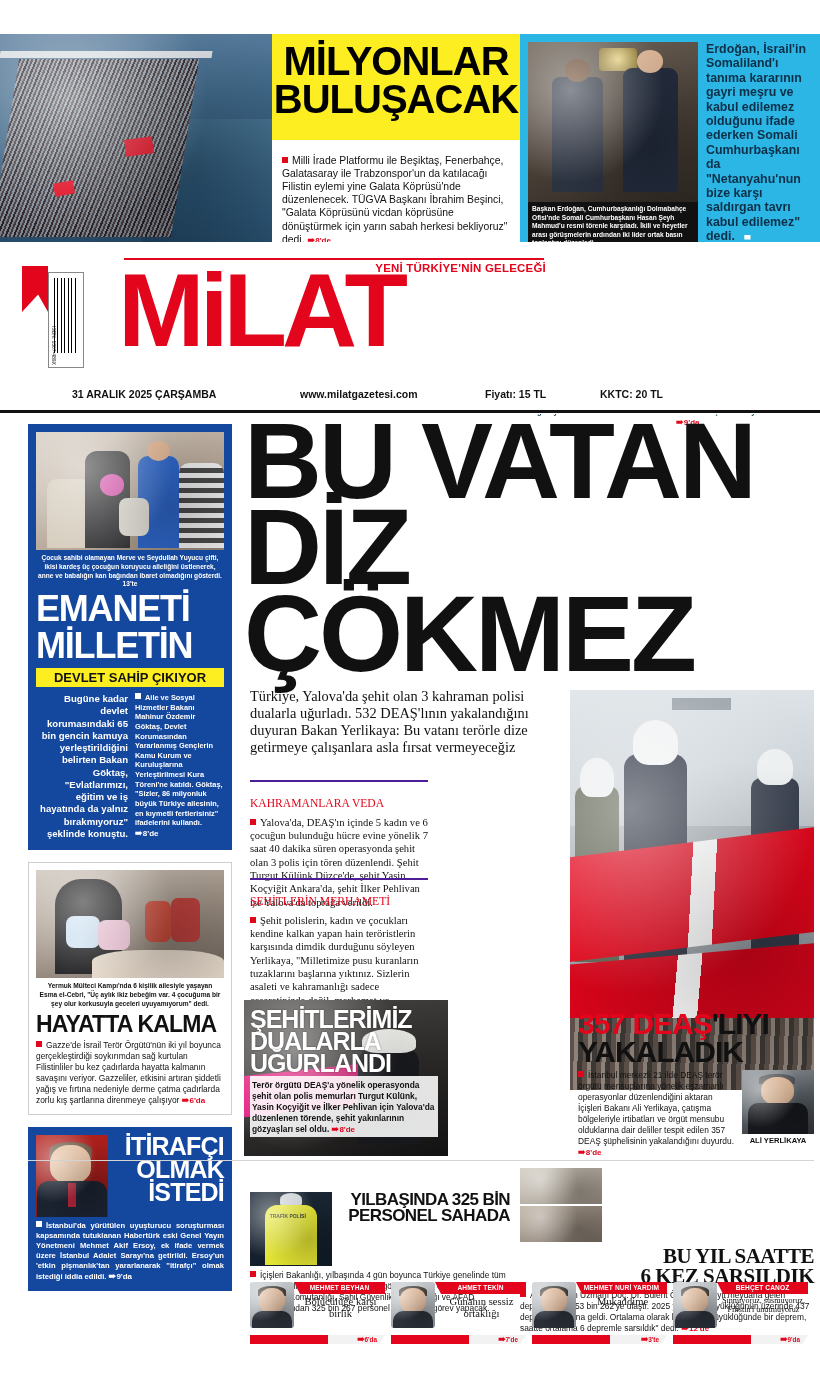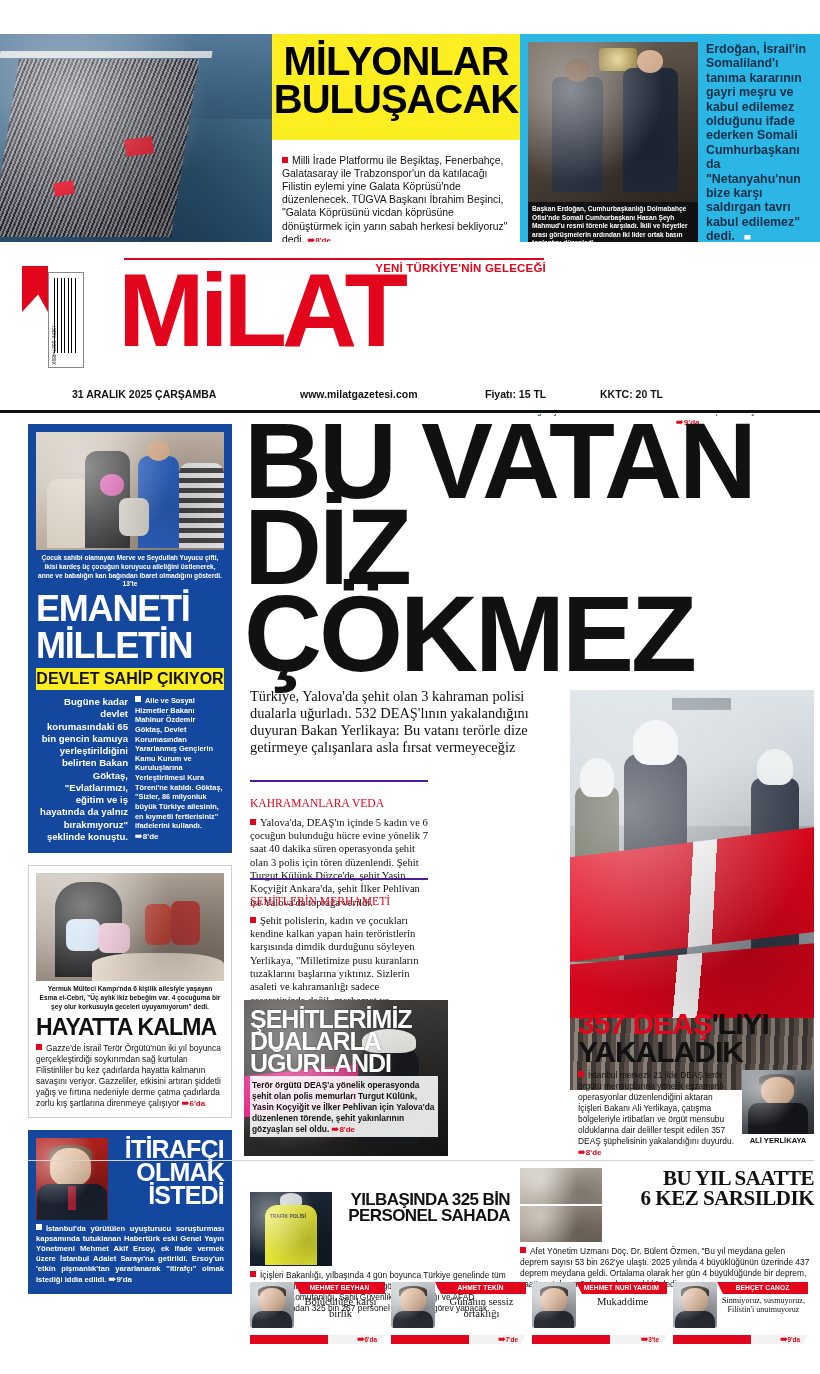--- a/index.html
+++ b/index.html
@@ -97,21 +97,21 @@
   .bb-photo .f1{position:absolute;left:6%;top:40%;width:24%;height:58%;background:#d6cdbe;border-radius:10px 10px 0 0;}
   .bb-photo .f2{position:absolute;left:26%;top:16%;width:24%;height:82%;background:#3a3a3c;border-radius:12px 12px 0 0;}
   .bb-photo .f3{position:absolute;left:54%;top:20%;width:22%;height:78%;background:#2e66c9;border-radius:10px 10px 0 0;}
   .bb-photo .f3 .head{position:absolute;left:22%;top:-16%;width:56%;height:22%;background:#e0b493;border-radius:50%;}
   .bb-photo .f4{position:absolute;left:76%;top:26%;width:24%;height:72%;
      background:repeating-linear-gradient(180deg,#efefef 0 5px,#4a4a4a 5px 10px);border-radius:10px 10px 0 0;}
   .bb-photo .baby{position:absolute;left:44%;top:56%;width:16%;height:32%;background:#e6e2da;border-radius:8px;}
   .bb-photo .ball{position:absolute;left:34%;top:36%;width:13%;height:18%;background:#e05db4;border-radius:50%;}
   .bb-cap{color:#fff;font-size:6.6px;line-height:1.34;text-align:center;font-weight:bold;padding:4px 2px 0;}
   .bb-h{color:#fff;font-weight:bold;font-size:36px;line-height:.9;letter-spacing:-1.2px;padding-top:4px;}
-  .bb-kicker{background:#fcee21;color:#111;font-weight:bold;font-size:16px;text-align:center;
+  .bb-kicker{background:#fcee21;color:#111;font-weight:bold;font-size:13px;text-align:center;
      padding:2px 0;margin-top:6px;}
   .bb-cols{display:flex;gap:7px;margin-top:6px;}
   .bb-c1{width:92px;color:#fff;font-size:9.6px;line-height:1.28;text-align:right;font-weight:600;}
   .bb-c2{width:88px;color:#fff;font-size:7.4px;line-height:1.3;font-weight:bold;}
 
   .whitebox{margin-top:12px;border:1px solid #cfcfcf;padding:7px;box-sizing:border-box;width:204px;}
   .wb-photo{width:188px;height:108px;background:linear-gradient(160deg,#cfc6bb,#9b8e82 55%,#6d635a);position:relative;overflow:hidden;}
   .wb-photo .mom{position:absolute;left:10%;top:8%;width:36%;height:88%;background:#1a1a1c;border-radius:26px 26px 0 0;}
   .wb-photo .b1{position:absolute;left:16%;top:42%;width:18%;height:30%;background:#cfe2f2;border-radius:8px;}
   .wb-photo .b2{position:absolute;left:33%;top:46%;width:17%;height:28%;background:#f0c5d8;border-radius:8px;}
@@ -192,21 +192,21 @@
   .yilbasi .row{display:flex;gap:6px;}
   .yilbasi .img{width:82px;height:74px;background:linear-gradient(160deg,#1d2a38,#0f1a24);position:relative;overflow:hidden;flex:0 0 auto;}
   .yilbasi .img .vest{position:absolute;left:18%;top:18%;width:64%;height:80%;background:#e4e533;border-radius:12px 12px 0 0;}
   .yilbasi .img .txt{position:absolute;left:24%;top:30%;font-size:5px;font-weight:bold;color:#1b1b1b;line-height:1.1;}
   .yilbasi .img .helm{position:absolute;left:36%;top:2%;width:28%;height:18%;background:#cfd3d6;border-radius:50% 50% 30% 30%;}
   .yilbasi .hd{flex:1;}
   .yilbasi .hd .h{font-weight:bold;font-size:17px;line-height:.96;letter-spacing:-.6px;color:#111;text-align:right;}
   .yilbasi .body{font-size:8.4px;line-height:1.3;color:#111;margin-top:4px;}
 
   .buyil{position:absolute;left:520px;top:1168px;width:294px;}
-  .buyil .row{display:flex;gap:4px;}
+  .buyil .row{display:flex;gap:4px;flex-direction:column;}
   .buyil .img{width:82px;height:74px;flex:0 0 auto;display:flex;flex-direction:column;gap:2px;}
   .buyil .img .a{flex:1;background:linear-gradient(150deg,#cfc8bd,#8d8478);}
   .buyil .img .b{flex:1;background:linear-gradient(150deg,#b8aa9a,#6f655c);}
   .buyil .hd{flex:1;}
   .buyil .hd .h{font-family:"Liberation Serif",serif;font-weight:bold;font-size:21px;line-height:.96;
      letter-spacing:-.5px;color:#111;text-align:right;}
   .buyil .body{font-size:8.4px;line-height:1.3;color:#111;margin-top:4px;}
 
   
   .colstrip{position:absolute;left:250px;top:1282px;width:564px;display:flex;gap:6px;}

